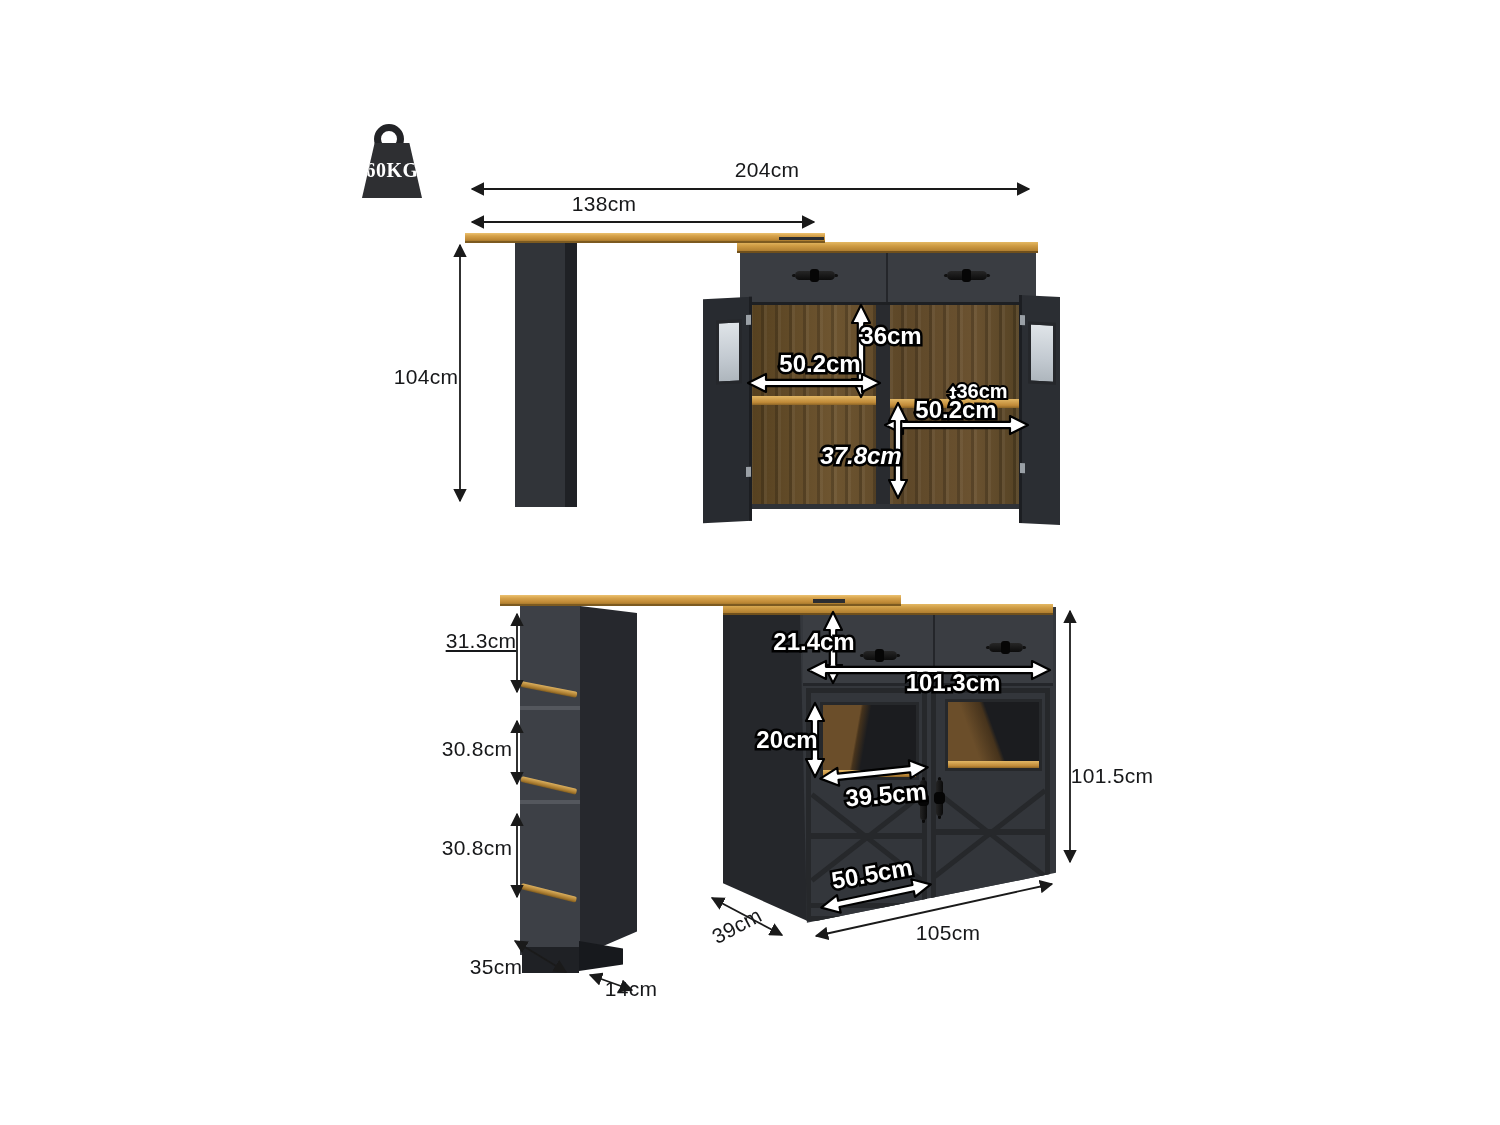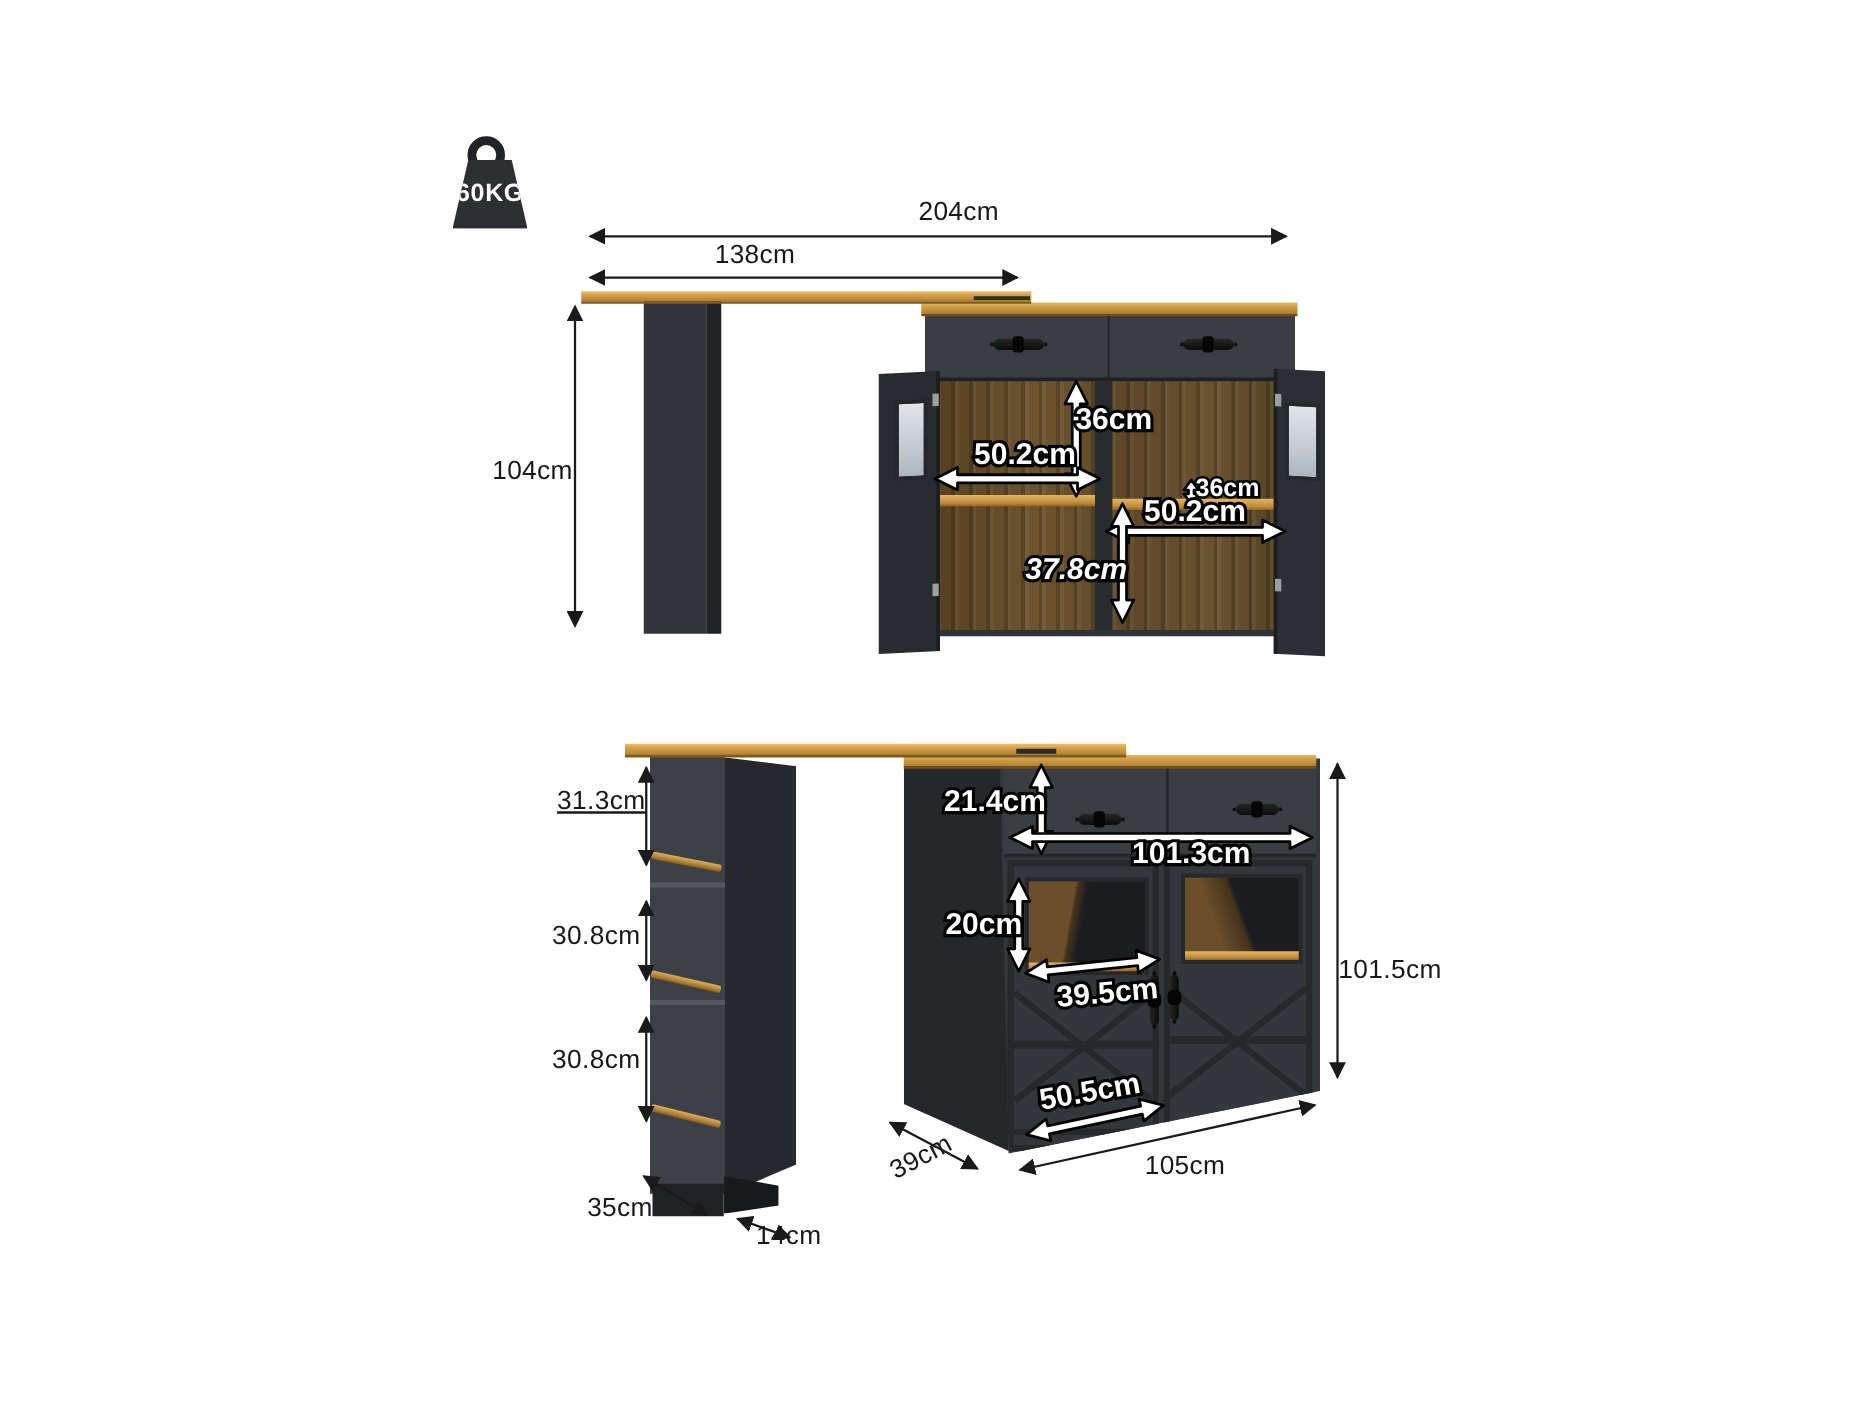--- a/index.html
+++ b/index.html
@@ -39,21 +39,21 @@
        background:linear-gradient(180deg,#dcb05e,#a87a2e 70%,#7c5a20);border-radius:2px;}
   .shelfline{position:absolute;left:0;width:100%;height:4px;background:#54575d;}
   .doorwin-top{position:absolute;border:3px solid #25272b;
        background:linear-gradient(180deg,#dfe4e8 0%,#c3cad1 60%,#aeb6bd 100%);}
 </style>
 </head>
 <body>
 
 <div id="canvas">
 
-  <div class="abs" style="left:355px;top:103px;width:75px;height:82px;">
+  <div class="abs" style="left:355px;top:118px;width:75px;height:82px;font-family:Liberation Serif, serif;">
     <div class="abs" style="left:19px;top:6px;width:16px;height:16px;border:7px solid #222326;border-radius:50%;background:#fff;"></div>
     <div class="abs" style="left:7px;top:25px;width:60px;height:55px;background:#2e2f32;
                 clip-path:polygon(21% 0,79% 0,100% 100%,0 100%);
                 display:flex;align-items:center;justify-content:center;">
       <span style="color:#fff;font-weight:bold;font-size:20px;letter-spacing:.5px;">60KG</span>
     </div>
   </div>
 
   <div class="abs chM" style="left:515px;top:241px;width:50px;height:266px;background:#313439;"></div>
   <div class="abs" style="left:565px;top:241px;width:12px;height:266px;background:#1f2125;"></div>
@@ -192,19 +192,19 @@
 
   <div class="dim" style="left:481px;top:641px;text-decoration:underline;">31.3cm</div>
   <div class="dim" style="left:477px;top:749px;">30.8cm</div>
   <div class="dim" style="left:477px;top:848px;">30.8cm</div>
   <div class="dim" style="left:496px;top:967px;">35cm</div>
   <div class="dim" style="left:631px;top:989px;">14cm</div>
   <div class="dim rotm28" style="left:737px;top:926px;">39cm</div>
   <div class="dim" style="left:948px;top:933px;">105cm</div>
   <div class="dim" style="left:1112px;top:776px;">101.5cm</div>
 
-  <div class="dimw" style="left:796px;top:642px;">21.4cm</div>
+  <div class="dimw" style="left:814px;top:642px;">21.4cm</div>
   <div class="dimw" style="left:953px;top:683px;">101.3cm</div>
   <div class="dimw" style="left:787px;top:740px;">20cm</div>
   <div class="dimw rotm5" style="left:886px;top:795px;">39.5cm</div>
   <div class="dimw rotm10" style="left:872px;top:874px;">50.5cm</div>
 
 </div>
 
 </body></html>

